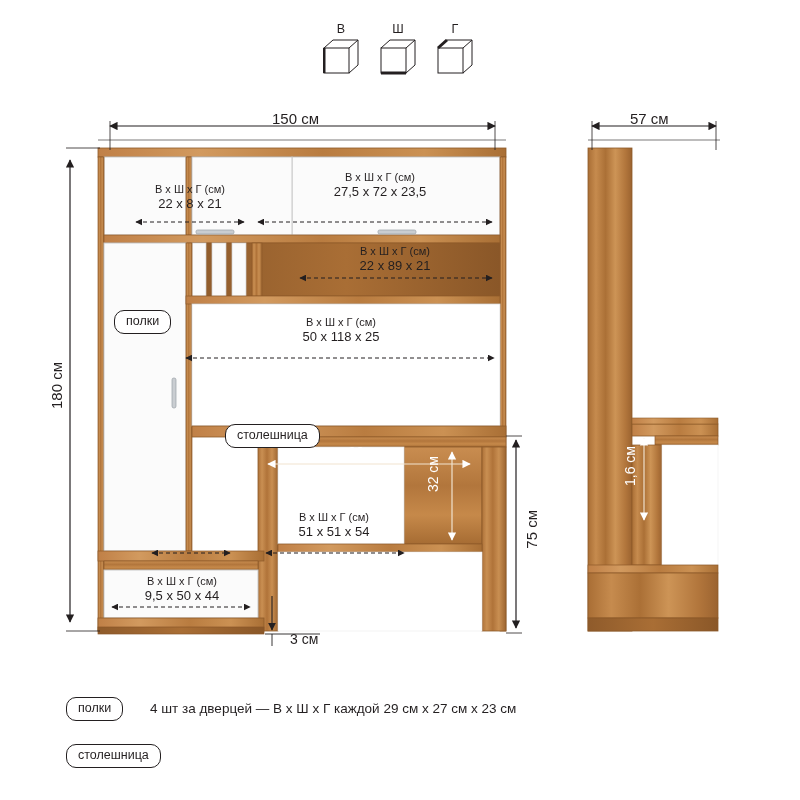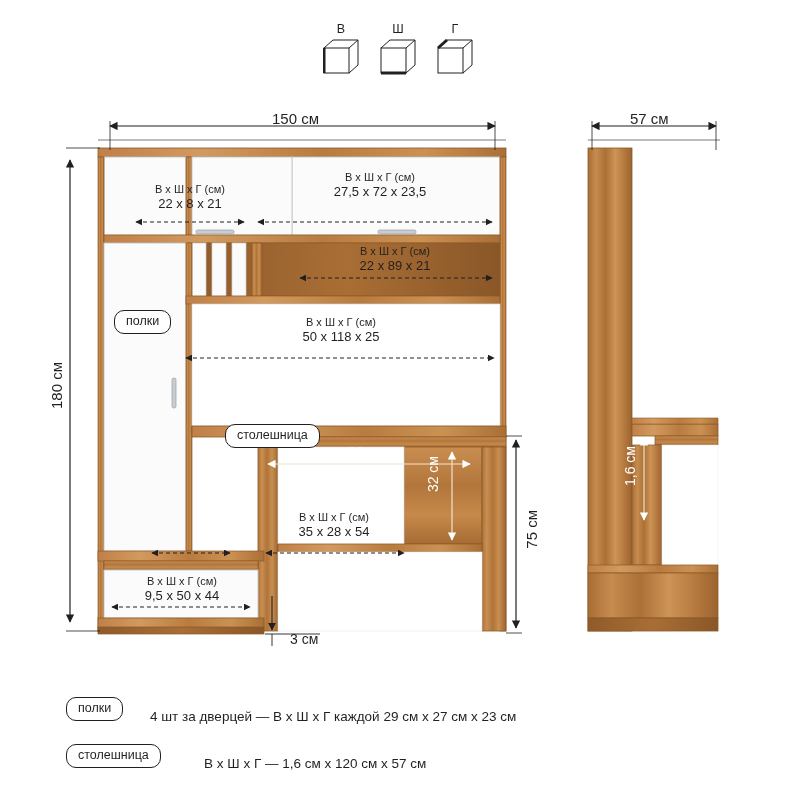--- a/index.html
+++ b/index.html
@@ -28,21 +28,21 @@
   .plain.big { font-size:15px; }
 
   
   .pill {
     position:absolute; border:1.4px solid #231f20; border-radius:10px;
     background:#fff; font-size:12.5px; padding:4px 11px 5px; white-space:nowrap;
     line-height:1;
   }
 
   
-  .note { position:absolute; font-size:13.5px; color:#231f20; white-space:nowrap;margin-top:8px; }
+  .note { position:absolute; font-size:13.5px; color:#231f20; white-space:nowrap; }
 
   
   .vert { writing-mode:vertical-rl; transform:rotate(180deg); }
 </style>
 </head>
 <body>
 
 <div class="stage">
 
   <div class="cube-row">
@@ -283,36 +283,35 @@
     <div class="t2">22 x 89 x 21</div>
   </div>
 
   <div class="dimbox" style="left:256px; top:316px; width:170px;">
     <div class="t1">В х Ш х Г (см)</div>
     <div class="t2">50 x 118 x 25</div>
   </div>
 
   <div class="dimbox" style="left:264px; top:511px; width:140px;">
     <div class="t1">В х Ш х Г (см)</div>
-    <div class="t2">35 x 28 x 54</div>
+    <div class="t2">51 x 51 x 54</div>
   </div>
 
   <div class="dimbox" style="left:114px; top:575px; width:136px;">
     <div class="t1">В х Ш х Г (см)</div>
     <div class="t2">9,5 x 50 x 44</div>
   </div>
 
   <div class="plain" style="left:348px; top:444px; color:#ffffff; font-size:14.5px;">90 см</div>
 
   <div class="plain vert" style="left:425px; top:456px; color:#ffffff; font-size:14px;">32 см</div>
 
   <div class="plain vert" style="left:622px; top:446px; color:#ffffff; font-size:14px;">1,6 см</div>
 
   <div class="pill" style="left:114px; top:310px;">полки</div>
   <div class="pill" style="left:225px; top:424px;">столешница</div>
 
   <div class="pill" style="left:66px; top:697px;">полки</div>
   <div class="note" style="left:150px; top:701px;">4 шт за дверцей — В х Ш х Г каждой 29 см х 27 см х 23 см</div>
 
   <div class="pill" style="left:66px; top:744px;">столешница</div>
-  <div class="note" style="left:204px; top:748px;">В х Ш х Г — 1,6 см х 120 см х 57 см</div>
 
 </div>
 
 </body></html>

